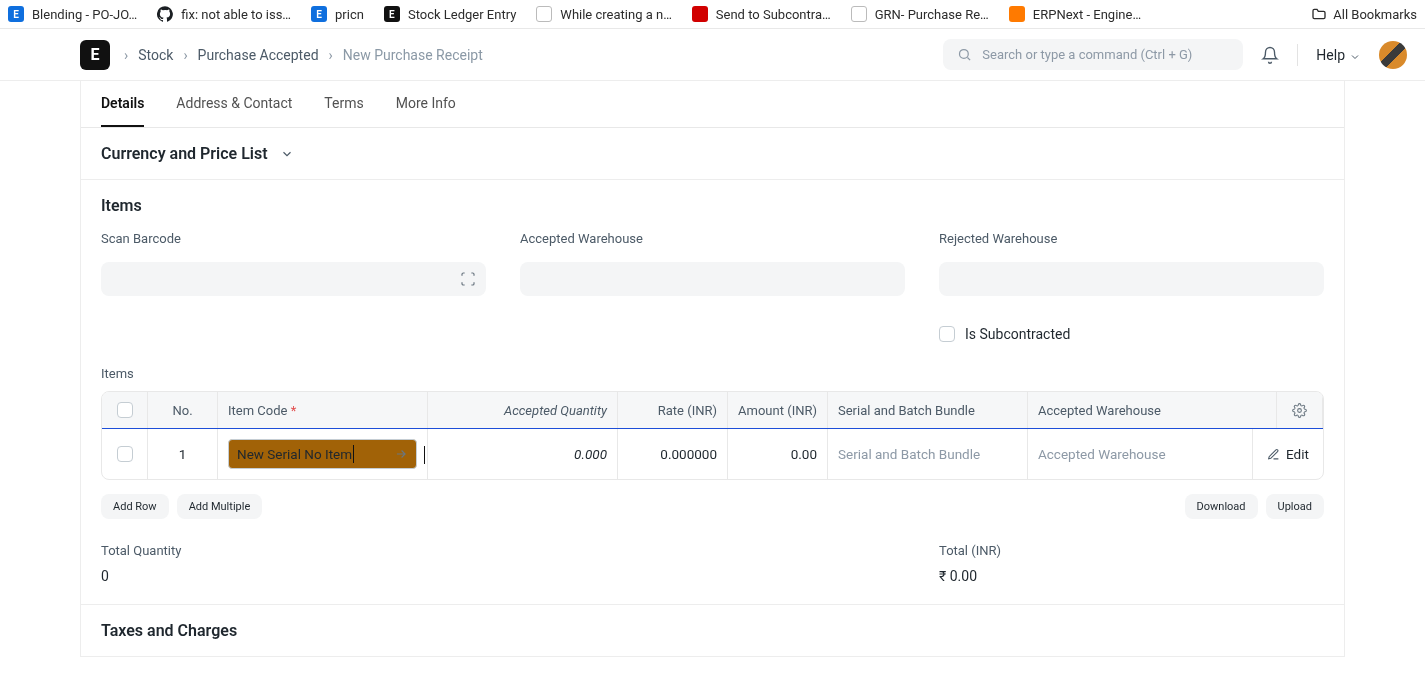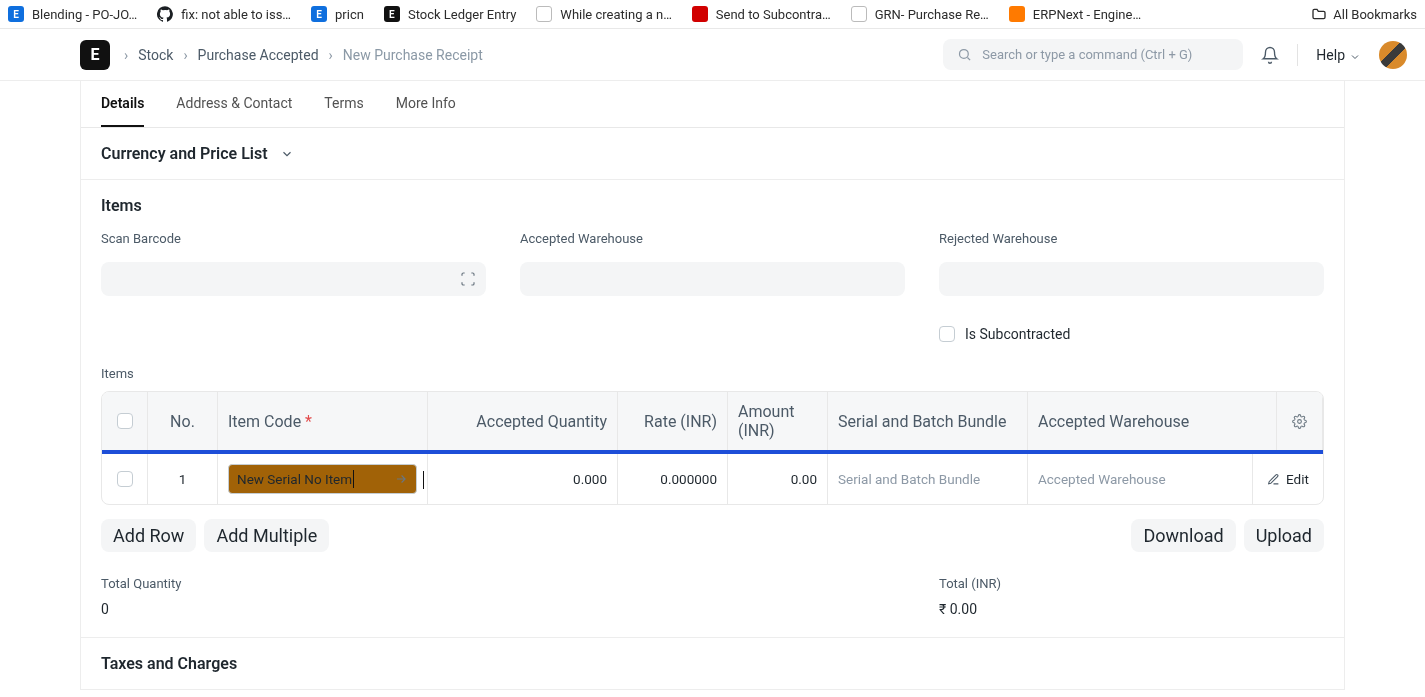--- a/index.html
+++ b/index.html
@@ -78,44 +78,44 @@
 
   .checkbox-row { display:flex; align-items:center; gap:10px; margin-top:14px; }
   .checkbox-box { width:16px; height:16px; border:1.5px solid #c5cdd3; border-radius:4px; background:#fff;}
 
   
   .items-label { font-size:13px; color:#4c5a67; margin:24px 0 10px 0;}
   .grid {
     border:1px solid #e8e8e8; border-radius:8px; overflow:hidden;
   }
   .grid-head, .grid-row { display:flex; align-items:stretch; }
-  .grid-head { background:#f6f7f8; color:#4c5a67; font-size:16px; border-bottom:4px solid #1d4ed8;justify-content:space-between;}
+  .grid-head { background:#f6f7f8; color:#4c5a67; font-size:13px; border-bottom:1px solid #1d4ed8;justify-content:space-between;}
   .grid-row { font-size:13.5px; }
   .cell { padding:10px 10px; display:flex; align-items:center; border-right:1px solid #e8e8e8;}
   .cell:last-child { border-right:none;}
   .cell.ck { width:46px; justify-content:center;}
   .cell.no { width:70px; justify-content:center;}
   .cell.item { width:210px; }
-  .cell.qty { width:190px; justify-content:flex-end;}
+  .cell.qty { width:190px; justify-content:flex-end;font-style:italic;}
   .cell.rate { width:110px; justify-content:flex-end;}
   .cell.amt { width:100px; justify-content:flex-end;}
   .cell.sbb { flex:0 0 200px; color:#8d99a6;}
   .cell.awh { flex:1; color:#8d99a6;}
   .cell.gear { width:46px; justify-content:center;}
   .cell.edit { width:70px; justify-content:center; gap:6px; cursor:pointer;}
   .grid-head .cell { border-right:1px solid #e8e8e8;}
   .req { color:#e24c4c; }
   .editable-cell {
     border:1px solid #c5cdd3; border-radius:4px; background:#a16207; height:30px; width:100%; display:flex; align-items:center; padding:0 8px; position:relative;
   }
   .editable-cell .arrow { margin-left:auto; color:#6a7680; }
 
   .row-actions { display:flex; justify-content:space-between; margin-top:14px;}
   .row-actions .left, .row-actions .right { display:flex; gap:8px;}
-  .pill-btn { background:#f4f5f6; border-radius:8px; padding:6px 12px; font-size:18px; cursor:pointer;}
+  .pill-btn { background:#f4f5f6; border-radius:8px; padding:6px 12px; font-size:11px; cursor:pointer;}
 
   .totals-row { display:flex; gap:34px; margin-top:24px;}
   .totals-row .tcol { flex:1;}
   .tlabel { color:#4c5a67; font-size:13px; margin-bottom:10px;}
   .tval { font-size:14px;}
   
   .ibeam { display:inline-block; width:1px; height:18px; background:#111; vertical-align:middle;}
   .item-cursor { display:inline-block; width:1px; height:18px; background:#111; margin-left:1px;}
 
   svg { display:block; }

